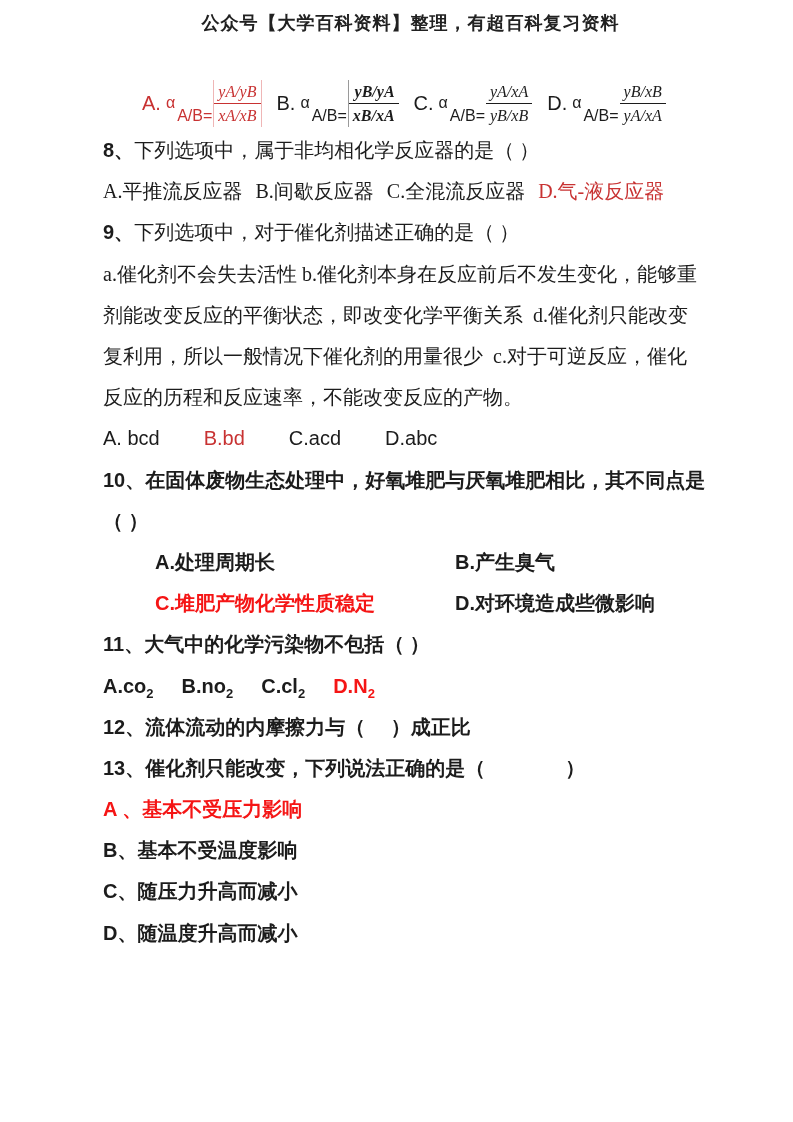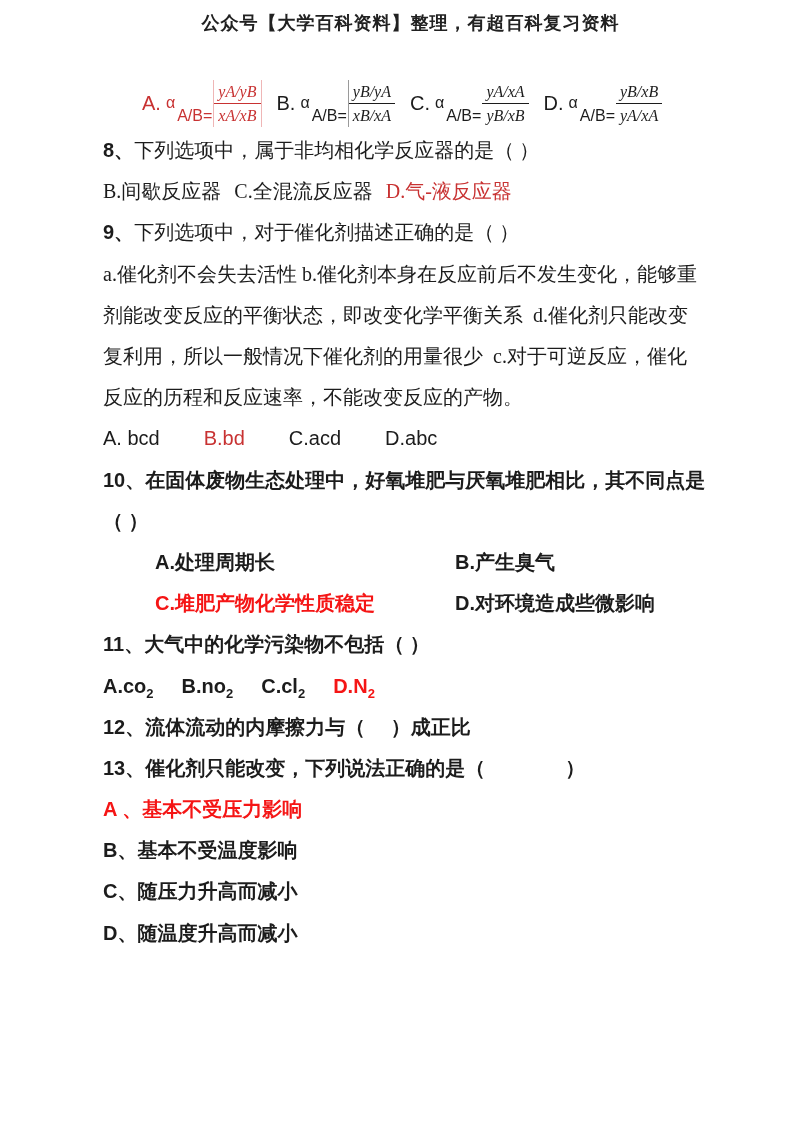--- a/index.html
+++ b/index.html
@@ -24,21 +24,21 @@
   .f-alpha { font-size:16px; }
   .f-sub   { font-size:16px; position:relative; top:13px; margin:0 1px 0 2px; }
   .frac {
     display:inline-flex; flex-direction:column; text-align:right;
     font-family:"Liberation Serif","DejaVu Serif",serif; font-style:italic;
     font-size:16px; line-height:23px;
   }
   .frac .num { border-bottom:1.4px solid currentColor; padding:0 4px; }
   .frac .den { padding:0 4px; }
   .vl-lr { border-left:1px solid #efb6b6; border-right:1px solid #efb6b6; }
-  .vl-l  { border-left:1px solid #9a9a9a; }
+  .vl-l  { border-left:1px solid #9a9a9a;font-weight:bold; }
   
   .content { position:absolute; top:130px; left:103px; width:606px; }
   .line { height:41.2px; display:flex; align-items:center; white-space:pre; font-size:20px; }
   .qnum { font-weight:700; font-family:"Liberation Sans","DejaVu Sans",sans-serif; }
   .bold { font-weight:700; font-family:"Liberation Sans","DejaVu Sans",sans-serif; }
   .ans-row { font-family:"Liberation Sans","DejaVu Sans",sans-serif;align-items:center; }
   .red  { color:var(--red,#c83232); }
   .red-b{ color:var(--red-bright,#f51515); }
   .gap44 > span + span { margin-left:44px; }
   .gap28 > span + span { margin-left:28px; }
@@ -93,20 +93,21 @@
       </span>
     </span>
   </div>
 
   <div class="content">
 
     <div class="line">
       <span class="qnum">8、</span><span>下列选项中，属于非均相化学反应器的是（ ）</span>
     </div>
     <div class="line gap13">
+      <span>A.平推流反应器</span>
       <span>B.间歇反应器</span>
       <span>C.全混流反应器</span>
       <span class="red">D.气-液反应器</span>
     </div>
 
     <div class="line">
       <span class="qnum">9、</span><span>下列选项中，对于催化剂描述正确的是（ ）</span>
     </div>
     <div class="line">a.催化剂不会失去活性 b.催化剂本身在反应前后不发生变化，能够重</div>
     <div class="line">剂能改变反应的平衡状态，即改变化学平衡关系  d.催化剂只能改变</div>

